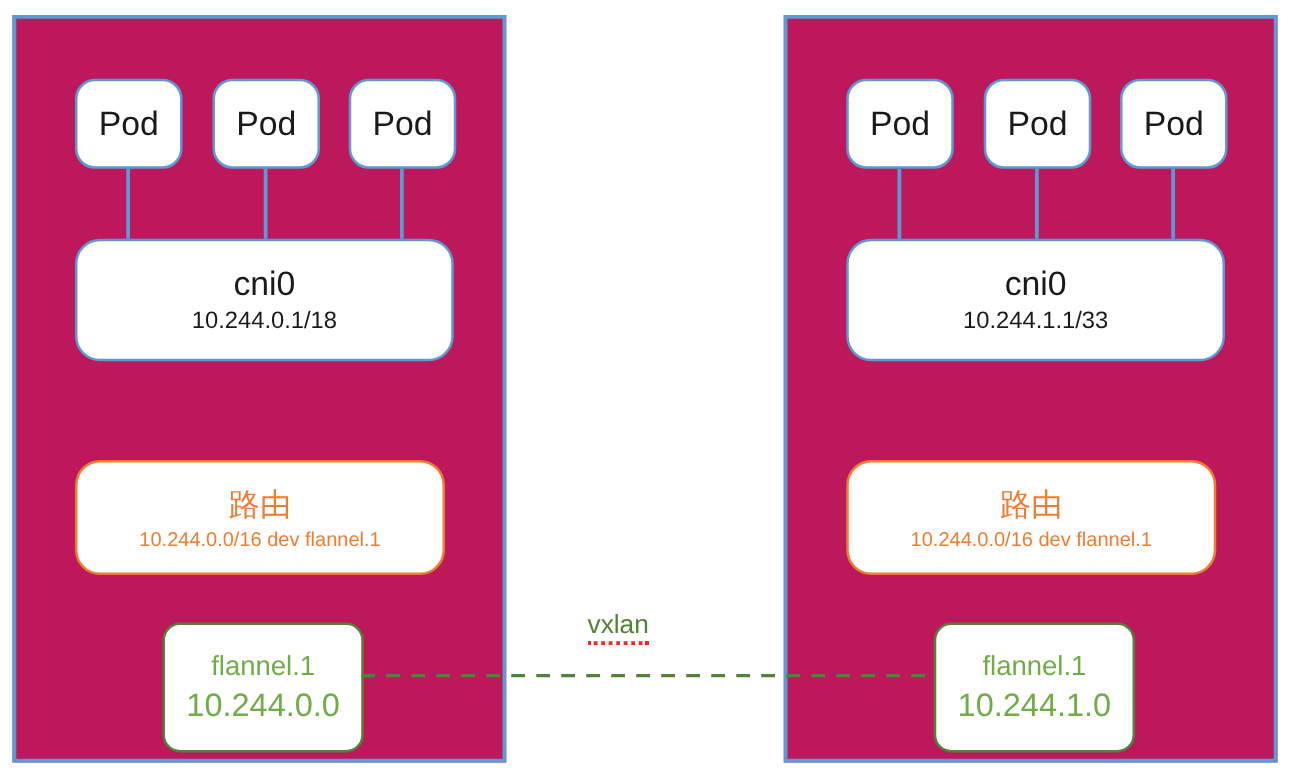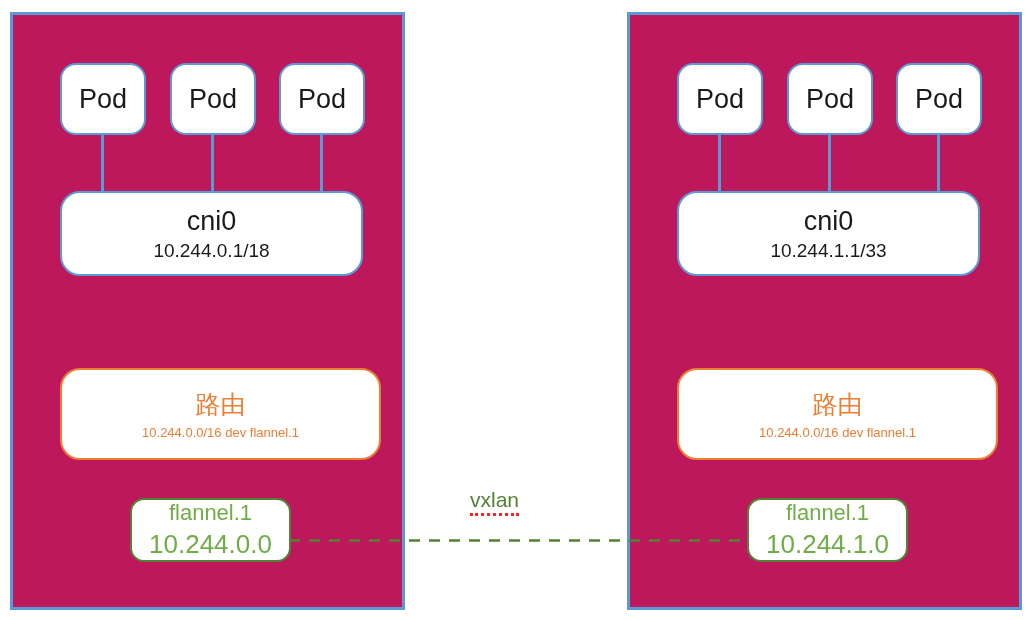--- a/index.html
+++ b/index.html
@@ -27,36 +27,36 @@
   }
   .pod-1 { left:47px; } .pod-2 { left:157px; } .pod-3 { left:266px; }
 
   .connector {
     position:absolute; width:2.5px; top:120px; height:56px;
     background:var(--blue,#5b9bd5);
   }
   .c1 { left:88px; } .c2 { left:198px; } .c3 { left:307px; }
 
   .bridge {
-    left:47px; top:176px; width:303px; height:85px;
+    left:47px; top:176px; width:303px; height:98px;
     border:2.5px solid var(--blue,#5b9bd5); border-radius:20px;
   }
   .bridge-name { font-size:27px; color:#1a1a1a; }
   .bridge-ip   { font-size:19px; color:#1a1a1a; margin-top:3px; }
 
   .route {
-    left:47px; top:353px; width:321px; height:92px;
+    left:47px; top:353px; width:296px; height:92px;
     border:2.5px solid var(--orange,#ed7d31); border-radius:20px;
     color:var(--orange,#ed7d31);
   }
   .route-title { font-size:25px; }
-  .route-entry { font-size:13px; margin-top:4px; }
+  .route-entry { font-size:16px; margin-top:4px; }
 
   .vtep {
-    left:117px; top:483px; width:161px; height:64px;
+    left:117px; top:483px; width:161px; height:104px;
     border:2.5px solid var(--green-border,#538135); border-radius:14px;
     color:var(--green-text,#70ad47);
   }
   .vtep-name { font-size:22px; }
   .vtep-ip   { font-size:26px; margin-top:3px; }
 
   .vxlan-line {
     position:absolute; left:289px; top:538px;
     color:var(--dash-green,#538135); display:block;
   }

